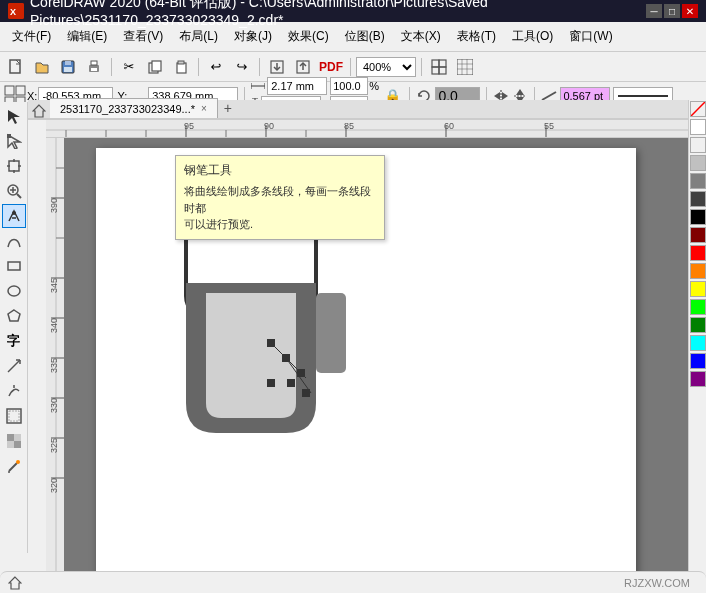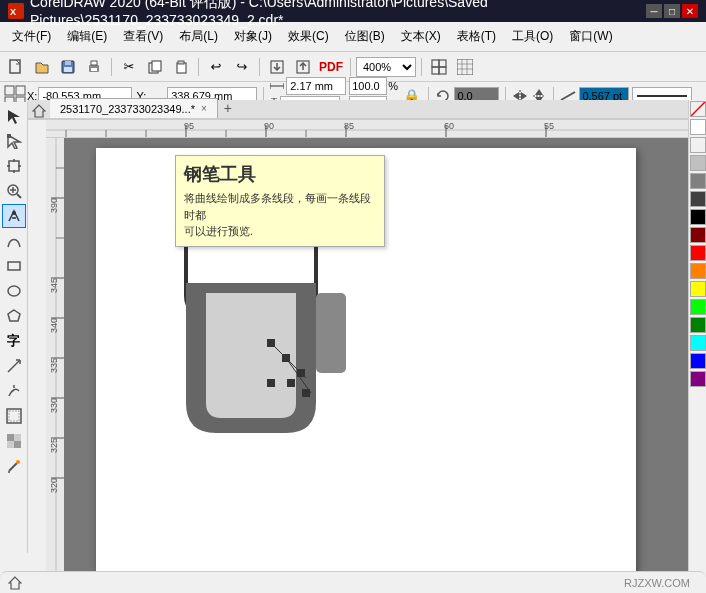--- a/index.html
+++ b/index.html
@@ -71,22 +71,22 @@
       width: 72px; height: 18px;
       border: 1px solid #aaa;
       background: white;
       font-size: 11px;
       padding: 0 3px;
       font-family: inherit;
     }
     .measure-sep { width: 1px; height: 18px; background: #bbb; margin: 0 3px; }
     .measure-pct { width: 38px; height: 18px; border: 1px solid #aaa; background: white; font-size: 11px; padding: 0 2px; }
     .lock-icon { font-size: 14px; color: #555; margin: 0 2px; }
-    .angle-input { width: 45px; height: 18px; border: 1px solid #aaa; background: #737373; font-size: 11px; padding: 0 2px; }
-    .stroke-input { width: 50px; height: 18px; border: 1px solid #aaa; background: #0369a1; font-size: 11px; padding: 0 2px; }
+    .angle-input { width: 45px; height: 18px; border: 1px solid #aaa; background: #a3a3a3; font-size: 14px; padding: 0 2px; }
+    .stroke-input { width: 50px; height: 18px; border: 1px solid #aaa; background: #f0abfc; font-size: 11px; padding: 0 2px; }
     .stroke-line { width: 60px; height: 18px; border: 1px solid #aaa; background: white; display: flex; align-items: center; padding: 0 4px; }
 
     
     #tool-panel {
       position: absolute;
       left: 0;
       top: 102px;
       width: 28px;
       bottom: 40px;
       background: #f0f0f0;
@@ -343,21 +343,21 @@
 
 <div id="toolbar2" style="background:#f0f0f0; height:28px; display:flex; align-items:center; border-bottom:1px solid #ccc; padding:0 4px; gap:3px;">
   <div style="display:flex;align-items:center;gap:1px;">
     <svg width="22" height="22" viewBox="0 0 22 22">
       <rect x="1" y="1" width="9" height="9" fill="none" stroke="#555" stroke-width="1"></rect>
       <rect x="1" y="12" width="9" height="9" fill="none" stroke="#555" stroke-width="1"></rect>
       <rect x="12" y="1" width="9" height="9" fill="none" stroke="#555" stroke-width="1"></rect>
       <rect x="12" y="12" width="9" height="9" fill="none" stroke="#555" stroke-width="1"></rect>
     </svg>
     <span style="font-size:11px;">X:</span>
-    <input class="measure-input" value="-80.553 mm" style="width: 94px;">
+    <input class="measure-input" value="-80.553 mm" style="width: 75px;">
     <span style="font-size:11px; margin-left:3px;">Y:</span>
     <input class="measure-input" value="338.679 mm" style="width: 90px; margin-left: 20px;">
   </div>
   <div class="measure-sep"></div>
   <div style="display:flex;flex-direction:column;gap:1px;">
     <div style="display:flex;align-items:center;gap:2px;">
       <svg width="14" height="8" viewBox="0 0 14 8">
           <line x1="0" y1="4" x2="14" y2="4" stroke="#555" stroke-width="1.2"></line>
           <line x1="0" y1="1" x2="0" y2="7" stroke="#555" stroke-width="1.2"></line>
           <line x1="14" y1="1" x2="14" y2="7" stroke="#555" stroke-width="1.2"></line>
@@ -587,21 +587,21 @@
       <rect x="31" y="31" width="8" height="8" fill="#333"></rect>
       <rect x="46" y="46" width="8" height="8" fill="#333"></rect>
       <rect x="36" y="56" width="8" height="8" fill="#333"></rect>
       <rect x="51" y="66" width="8" height="8" fill="#333"></rect>
       <rect x="16" y="56" width="8" height="8" fill="#333"></rect>
     </svg>
   </div>
 </div>
 
 <div id="tooltip" style="position:absolute; top:155px; left:175px; background:#ffffcc; border:1px solid #aaa; padding:6px 8px; font-size:12px; color:#333; z-index:200; max-width:210px; box-shadow:2px 2px 4px rgba(0,0,0,0.2);">
-  <div id="tooltip-title" style="font-weight:bold; margin-bottom:4px; font-size:18px;">钢笔工具</div>
+  <div id="tooltip-title" style="font-weight:normal; margin-bottom:4px; font-size:12px;">钢笔工具</div>
   <div id="tooltip-text" style="font-size:11px; line-height:1.5; color:#333;">将曲线绘制成多条线段，每画一条线段时都<br>可以进行预览.</div>
 </div>
 
 <div id="color-palette" style="position:absolute; right:0; top:100px; bottom:22px; width:18px; background:#f0f0f0; border-left:1px solid #ccc; overflow:hidden; display:flex; flex-direction:column;">
   <div style="width:16px;height:16px;background:transparent;border:1px solid #aaa;margin:1px auto;" title="无填充">
     <svg width="14" height="14">
         <line x1="0" y1="14" x2="14" y2="0" stroke="red" stroke-width="1.5"></line>
       </svg>
   </div>
   <div style="width:16px;height:16px;background:white;border:1px solid #aaa;margin:1px auto;"></div>

